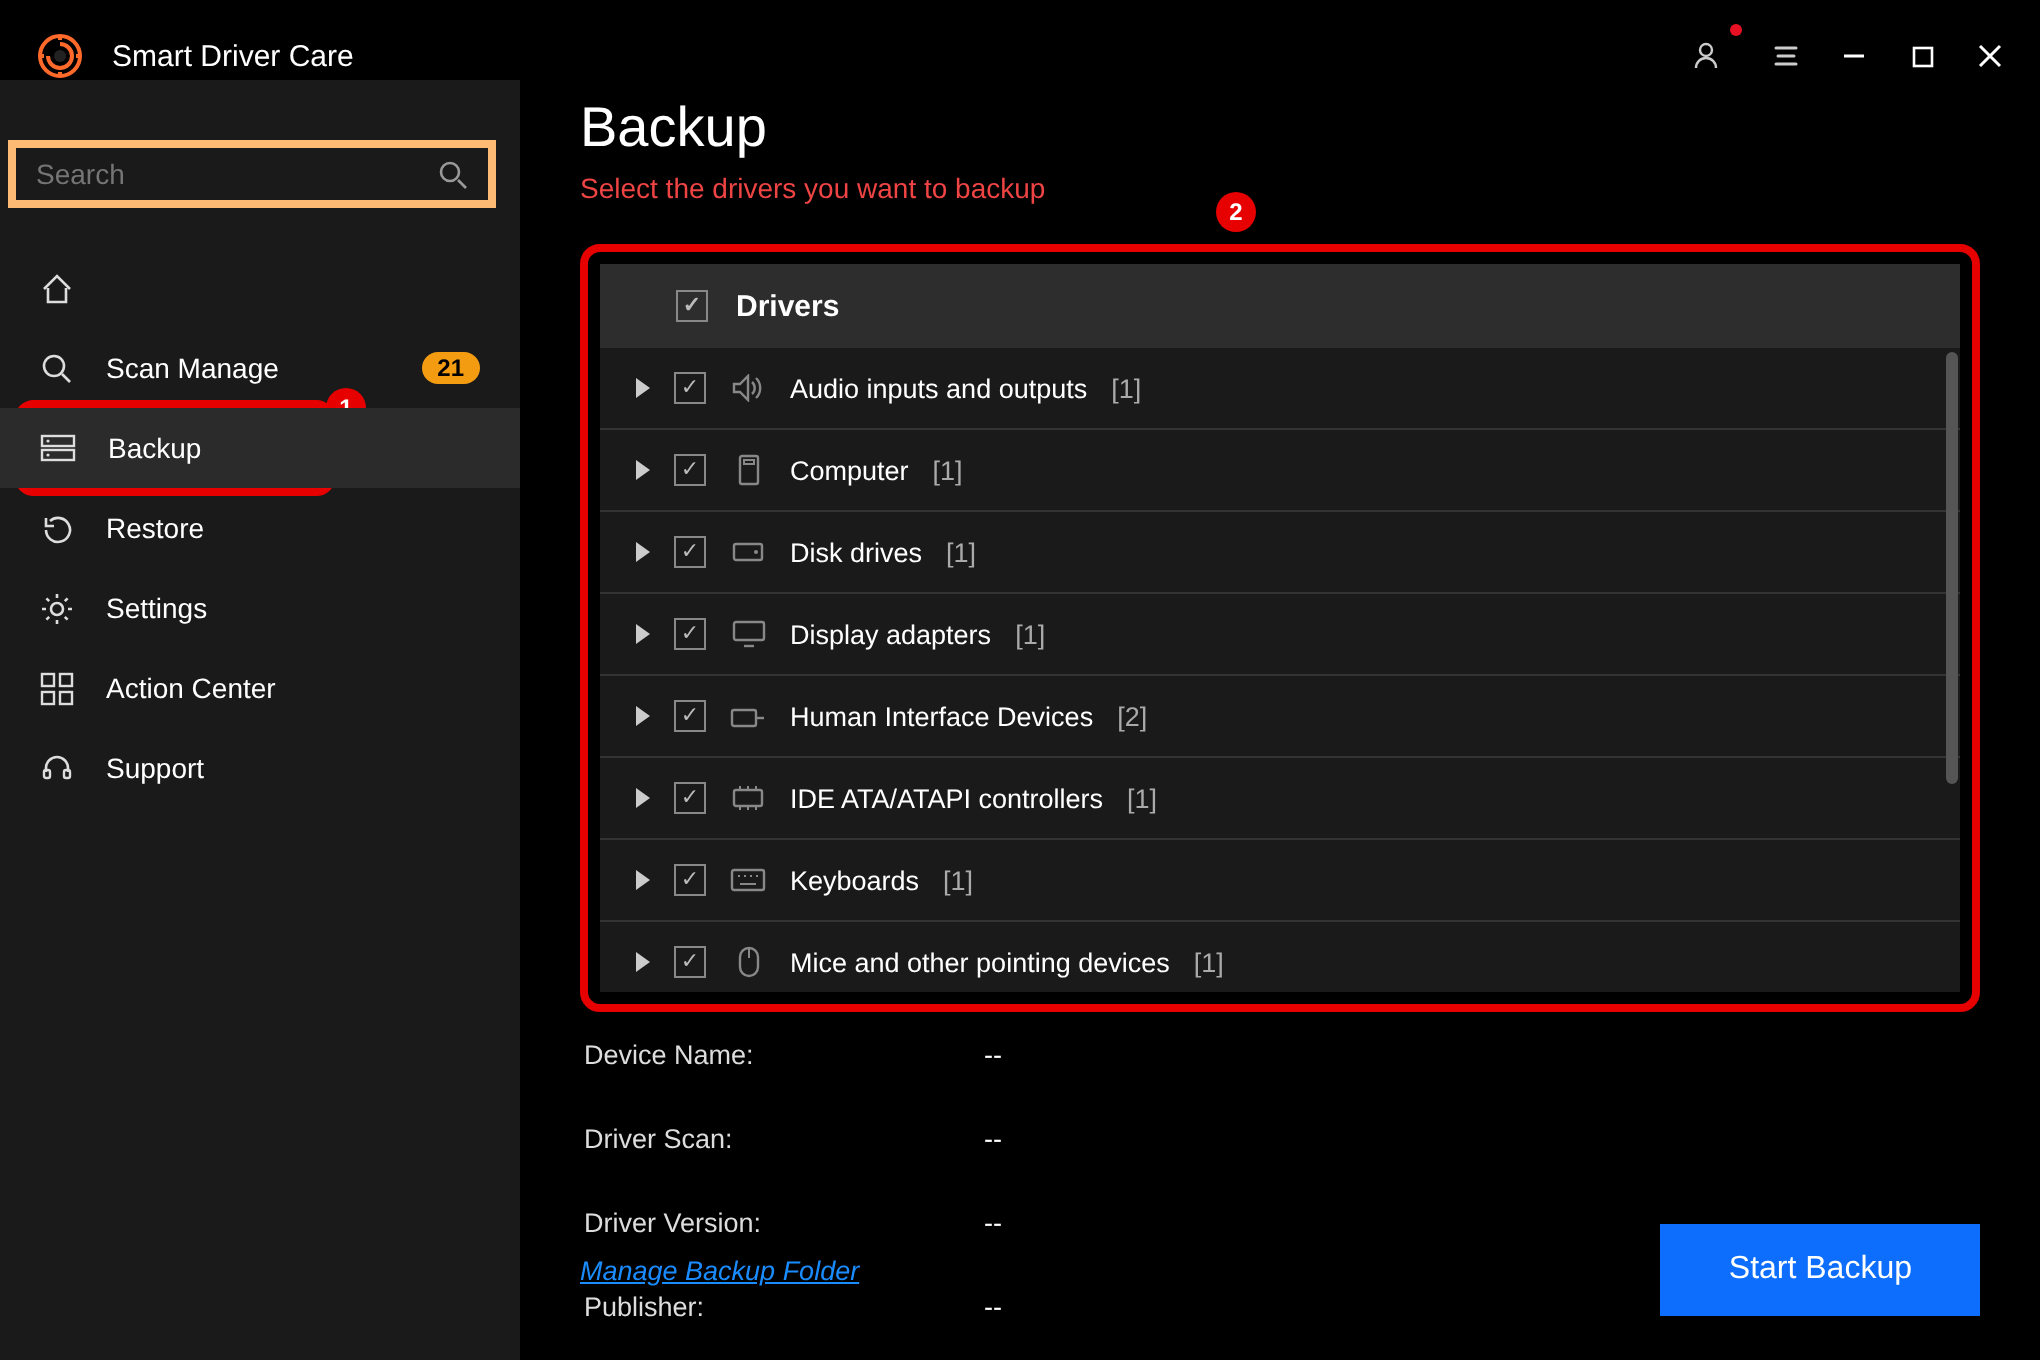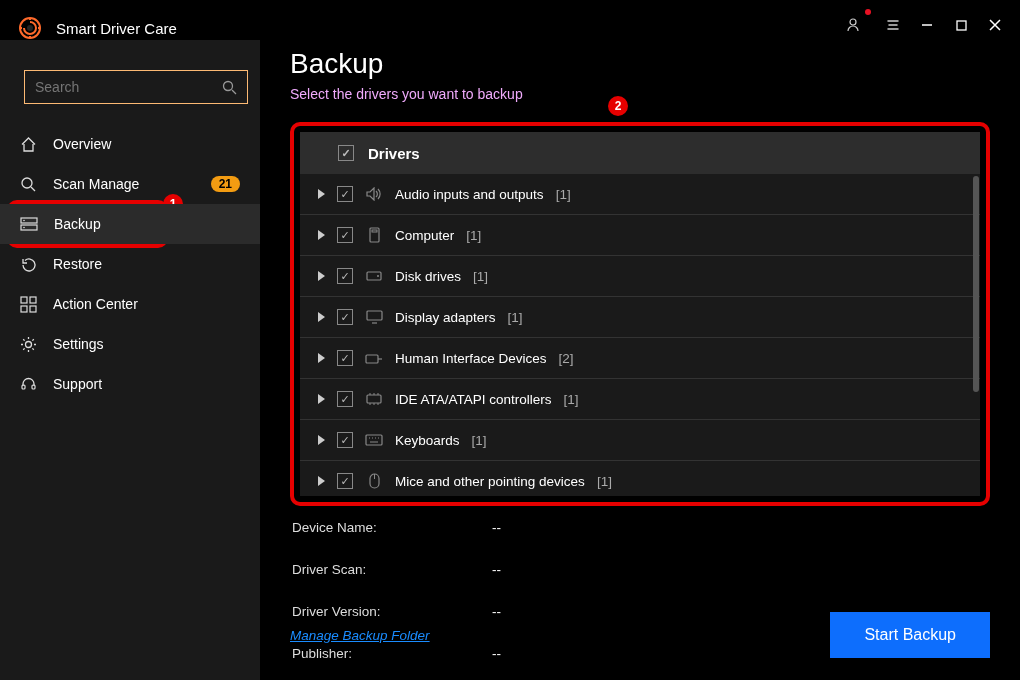--- a/index.html
+++ b/index.html
@@ -5,21 +5,21 @@
 * { box-sizing: border-box; margin: 0; padding: 0; }
 body {
   width: 1020px; height: 680px;
   background: #000; color: #fff;
   font-family: "Segoe UI", Arial, sans-serif;
   font-size: 14px;
   overflow: hidden;
   position: relative;
 }
 .titlebar {
-  height: 40px; display: flex; align-items: flex-end;
+  height: 40px; display: flex; align-items: center;
   padding: 16px 10px 0 18px;
   justify-content: space-between;
 }
 .titlebar-left { display: flex; align-items: center; gap: 14px; }
 .app-title { font-size: 15px; font-weight: 500; }
 .titlebar-right { display: flex; align-items: center; gap: 4px; }
 .win-btn {
   width: 30px; height: 30px; display: flex; align-items: center; justify-content: center;
   color: #fff; cursor: pointer; font-size: 13px;
 }
@@ -27,22 +27,22 @@
 .user-ico .dot {
   position: absolute; top: -1px; right: -3px;
   width: 6px; height: 6px; background: #e81123; border-radius: 50%;
 }
 .sidebar {
   position: absolute; left: 0; top: 40px; bottom: 0; width: 260px;
   background: #1a1a1a;
   padding-top: 30px;
 }
 .search {
-  margin: 0 12px 20px 24px;
-  border: 1px solid #fdba74;
+  margin: 0 12px 20px 4px;
+  border: 4px solid #fdba74;
   height: 34px;
   display: flex; align-items: center;
   padding: 12px 10px;
 }
 .search input {
   flex: 1; background: transparent; border: none; outline: none;
   color: #bbb; font-size: 14px;
 }
 .nav-item {
   display: flex; align-items: center;
@@ -56,21 +56,21 @@
   background: #f39c12; color: #000;
   border-radius: 10px; padding: 1px 8px;
   font-size: 12px; font-weight: 600;
 }
 .content {
   position: absolute; left: 260px; right: 0; top: 40px; bottom: 0;
   background: #000;
   padding: 8px 30px 20px 30px;
 }
 .page-title { font-size: 28px; font-weight: 400; margin-bottom: 6px; }
-.page-sub { color: #f0abfc; font-size: 14px; margin-bottom: 20px; }
+.page-sub { color: #ef4444; font-size: 14px; margin-bottom: 20px; }
 .driver-panel {
   position: relative;
   border: 4px solid #e60000;
   border-radius: 10px;
   padding: 6px;
   height: 384px;
 }
 .driver-panel .scroller {
   height: 100%; overflow: hidden; position: relative;
 }
@@ -193,21 +193,20 @@
         </svg>
     </span>
   </div>
 
   <div class="nav-item">
     <span class="icon">
       <svg width="17" height="17" viewBox="0 0 17 17">
           <path d="M2 8.5 L8.5 2 L15 8.5 M4 8 v7 h9 v-7" fill="none" stroke="#ddd" stroke-width="1.3"></path>
         </svg>
     </span>
-    <span class="label">Overview</span>
   </div>
 
   <div class="nav-item">
     <span class="icon">
       <svg width="17" height="17" viewBox="0 0 17 17">
           <circle cx="7" cy="7" r="5" fill="none" stroke="#ddd" stroke-width="1.3"></circle>
           <path d="M11 11l4 4" stroke="#ddd" stroke-width="1.3"></path>
         </svg>
     </span>
     <span class="label">Scan Manage</span>
@@ -235,37 +234,37 @@
       <svg width="17" height="17" viewBox="0 0 17 17">
           <path d="M3 9a6 6 0 1 0 2-4.5M3 3v4h4" fill="none" stroke="#ddd" stroke-width="1.3"></path>
         </svg>
     </span>
     <span class="label">Restore</span>
   </div>
 
   <div class="nav-item">
     <span class="icon">
       <svg width="17" height="17" viewBox="0 0 17 17">
+          <circle cx="8.5" cy="8.5" r="3" fill="none" stroke="#ddd" stroke-width="1.3"></circle>
+          <path d="M8.5 1v2M8.5 14v2M1 8.5h2M14 8.5h2M3.2 3.2l1.4 1.4M12.4 12.4l1.4 1.4M3.2 13.8l1.4-1.4M12.4 4.6l1.4-1.4" stroke="#ddd" stroke-width="1.3"></path>
+        </svg>
+    </span>
+    <span class="label">Settings</span>
+  </div>
+
+  <div class="nav-item">
+    <span class="icon">
+      <svg width="17" height="17" viewBox="0 0 17 17">
           <rect x="1" y="1" width="6" height="6" fill="none" stroke="#ddd" stroke-width="1.2"></rect>
           <rect x="10" y="1" width="6" height="6" fill="none" stroke="#ddd" stroke-width="1.2"></rect>
           <rect x="1" y="10" width="6" height="6" fill="none" stroke="#ddd" stroke-width="1.2"></rect>
           <rect x="10" y="10" width="6" height="6" fill="none" stroke="#ddd" stroke-width="1.2"></rect>
         </svg>
     </span>
     <span class="label">Action Center</span>
-  </div>
-
-  <div class="nav-item">
-    <span class="icon">
-      <svg width="17" height="17" viewBox="0 0 17 17">
-          <circle cx="8.5" cy="8.5" r="3" fill="none" stroke="#ddd" stroke-width="1.3"></circle>
-          <path d="M8.5 1v2M8.5 14v2M1 8.5h2M14 8.5h2M3.2 3.2l1.4 1.4M12.4 12.4l1.4 1.4M3.2 13.8l1.4-1.4M12.4 4.6l1.4-1.4" stroke="#ddd" stroke-width="1.3"></path>
-        </svg>
-    </span>
-    <span class="label">Settings</span>
   </div>
 
   <div class="nav-item">
     <span class="icon">
       <svg width="17" height="17" viewBox="0 0 17 17">
           <path d="M3 10V8a5.5 5.5 0 0 1 11 0v2" fill="none" stroke="#ddd" stroke-width="1.3"></path>
           <rect x="2" y="9" width="3" height="4" rx="1" fill="none" stroke="#ddd" stroke-width="1.2"></rect>
           <rect x="12" y="9" width="3" height="4" rx="1" fill="none" stroke="#ddd" stroke-width="1.2"></rect>
         </svg>
     </span>

